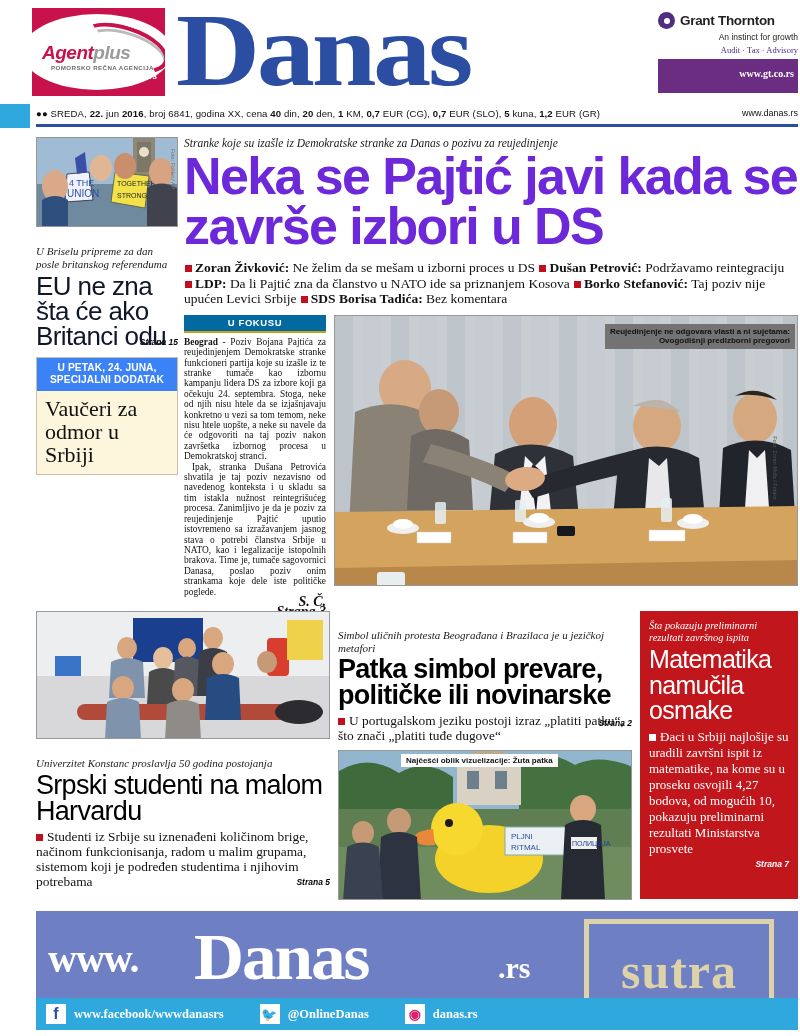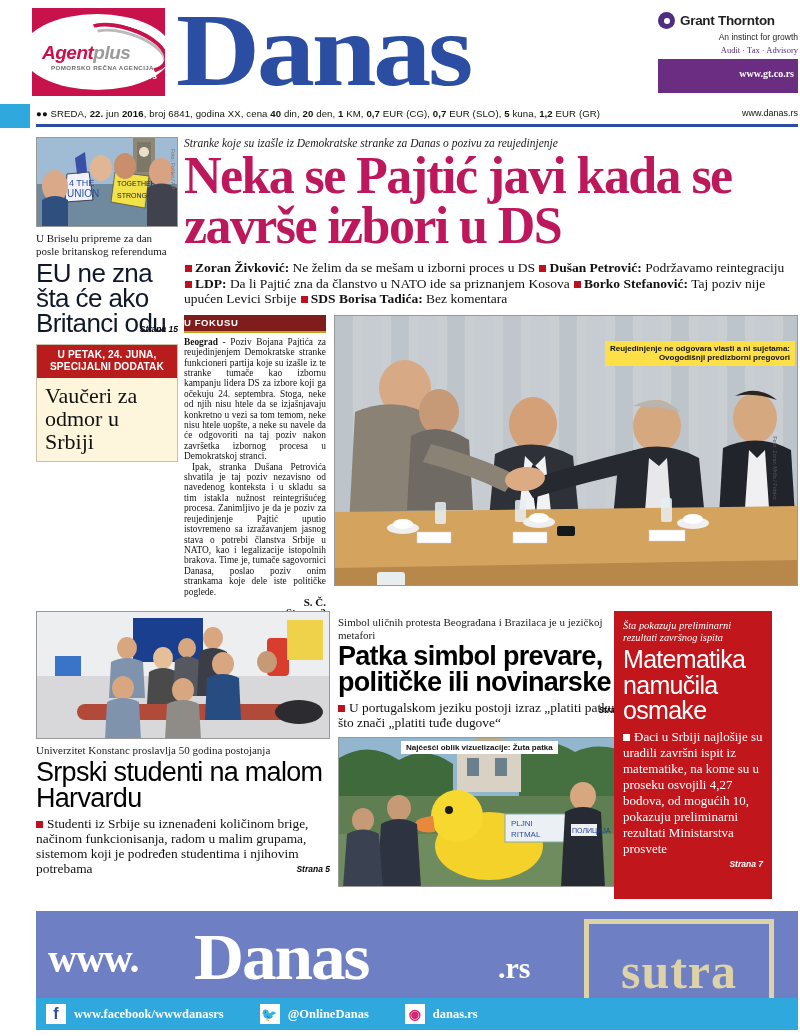--- a/index.html
+++ b/index.html
@@ -102,98 +102,98 @@
   .photo-brexit {
     width:142px; height:90px; position:relative; overflow:hidden;
     background:linear-gradient(#8fb6d6,#b9cfe3); border:1px solid #999;
   }
   .ph-credit {
     position:absolute; right:-17px; top:28px; font-size:5.5px; color:#777;
     transform:rotate(90deg); font-family:"Liberation Sans",sans-serif;
     white-space:nowrap;
   }
   .kicker {
-    font-family:"Liberation Serif",serif; font-size:11px;
-    color:#1a1a1a; line-height:12.5px; margin-top:5px;
+    font-family:"Liberation Serif",serif; font-style:italic; font-size:11px;
+    color:#1a1a1a; line-height:12.5px; margin-top:18px;
   }
   .hl-left {
     font-family:"Liberation Sans",sans-serif; font-size:26px; line-height:25px;
     font-weight:normal; color:#0f172a; margin-top:4px; letter-spacing:-0.6px;
   }
   .lede {
     font-family:"Liberation Serif",serif; font-size:12.6px; line-height:14.3px;
     color:#111; margin-top:4px; text-align:left;
   }
   .sq { display:inline-block; width:7px; height:7px; background:#c00f1f; margin-right:4px; }
   .strana {
     font-family:"Liberation Sans",sans-serif; font-size:8.5px; font-weight:bold;
     font-style:italic; color:#000; float:right; margin-top:-12px;
   }
 
   .vaucer-box { margin-top:8px; border:1px solid #c8c0a8; background:#fdf6dd; }
   .vaucer-head {
-    background:#b91c1c; color:#fff; text-align:center; padding:4px 2px 5px;
+    background:#3b82f6; color:#fff; text-align:center; padding:4px 2px 5px;
     font-family:"Liberation Sans",sans-serif; font-size:10.2px; font-weight:bold;
     line-height:12px; letter-spacing:0.1px;
   }
   .vaucer-body {
     font-family:"Liberation Serif",serif; font-size:22px; line-height:23px;
     color:#111; padding:6px 8px 8px; text-align:left;
   }
 
   
   .main-kicker {
     font-family:"Liberation Serif",serif; font-style:italic; font-size:11.5px; color:#1a1a1a;
   }
   .main-hl {
-    font-family:Liberation Serif, serif; font-weight:bold; font-size:52px;
-    line-height:50px; letter-spacing:-1.6px; color:#be185d; margin-top:2px;
+    font-family:Liberation Sans, sans-serif; font-weight:bold; font-size:52px;
+    line-height:50px; letter-spacing:-1.6px; color:#6d28d9; margin-top:2px;
   }
   .main-bullets {
     font-family:"Liberation Serif",serif; font-size:13.5px; line-height:15.6px;
     color:#111; margin-top:9px;
   }
   .main-bullets b { font-weight:bold; }
   .bsq { display:inline-block; width:7px; height:7px; background:#c00f1f; margin:0 3px 0 1px; }
 
   .focus-row { margin-top:8px; display:flex; gap:8px; }
   .focus-col { width:142px; position:relative; }
   .focus-head {
-    background:#7f1d1d; color:#fff;
+    background:#0369a1; text-align:center; color:#fff;
     font-family:"Liberation Sans",sans-serif; font-size:9.5px; font-weight:bold;
     padding:2px 0 3px; letter-spacing:0.6px; border-bottom:2px solid #c8a215;
   }
   .focus-body {
     font-family:"Liberation Serif",serif; font-size:9.4px; line-height:10.4px;
     text-align:justify; color:#111; margin-top:4px;
   }
   .focus-body p { margin-bottom:0; text-indent:0; }
   .focus-body p + p { text-indent:8px; }
-  .sign { text-align:right; font-weight:bold; font-size:11px; }
+  .sign { text-align:right; font-weight:bold; font-style:italic; font-size:14px; }
 
   .mainphoto-wrap { position:relative; width:464px; }
   .mainphoto {
     width:464px; height:271px; border:1px solid #999; position:relative; overflow:hidden;
     background:#b8b8b8;
   }
   .photo-caption {
-    position:absolute; right:2px; top:25px; background:#fde047; color:#111;
+    position:absolute; right:2px; top:8px; background:#737373; color:#111;
     font-family:"Liberation Sans",sans-serif; font-size:8px; font-weight:bold;
     line-height:9.6px; padding:3px 5px; text-align:right; max-width:212px;
   }
   .side-credit {
     position:absolute; right:-9px; top:150px; font-size:5.5px; color:#555;
     transform:rotate(90deg); white-space:nowrap; font-family:"Liberation Sans",sans-serif;
   }
 
   
   .band2 { position:absolute; left:36px; top:611px; width:762px; }
   .b2-left { position:absolute; left:0; top:0; width:294px; }
   .b2-mid  { position:absolute; left:302px; top:0; width:294px; }
-  .b2-right{ position:absolute; left:578px; top:0; width:158px; }
+  .b2-right{ position:absolute; left:604px; top:0; width:158px; }
 
   .photo-students {
     width:294px; height:128px; border:1px solid #999; overflow:hidden; position:relative;
     background:#dcdcdc;
   }
   .hl-mid {
     font-family:"Liberation Sans",sans-serif; font-size:27px; line-height:26px;
     letter-spacing:-0.7px; color:#000; margin-top:2px;
   }
   .hl-mid.bold { font-weight:bold; }

